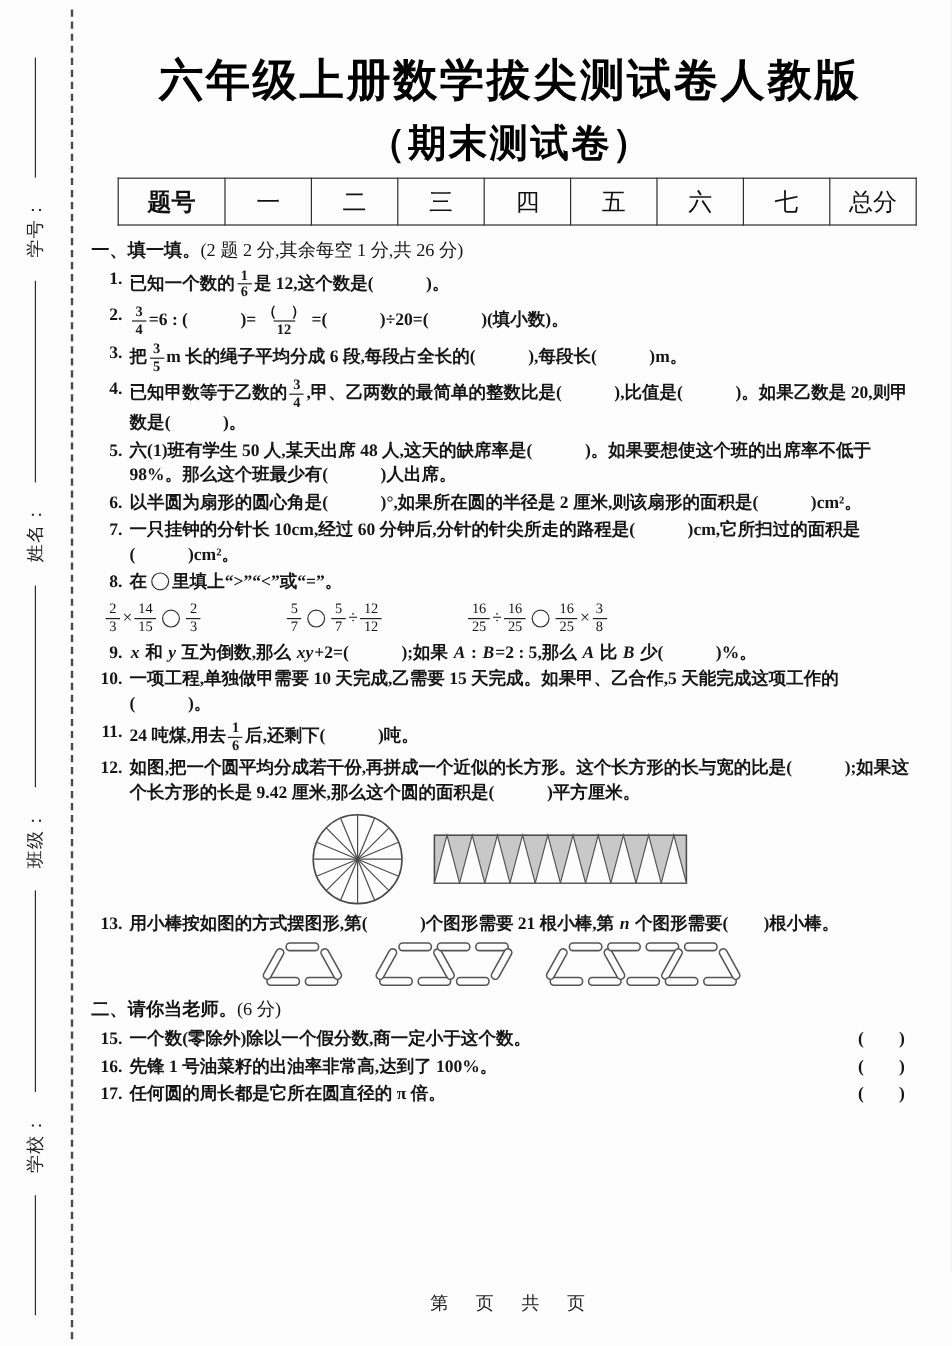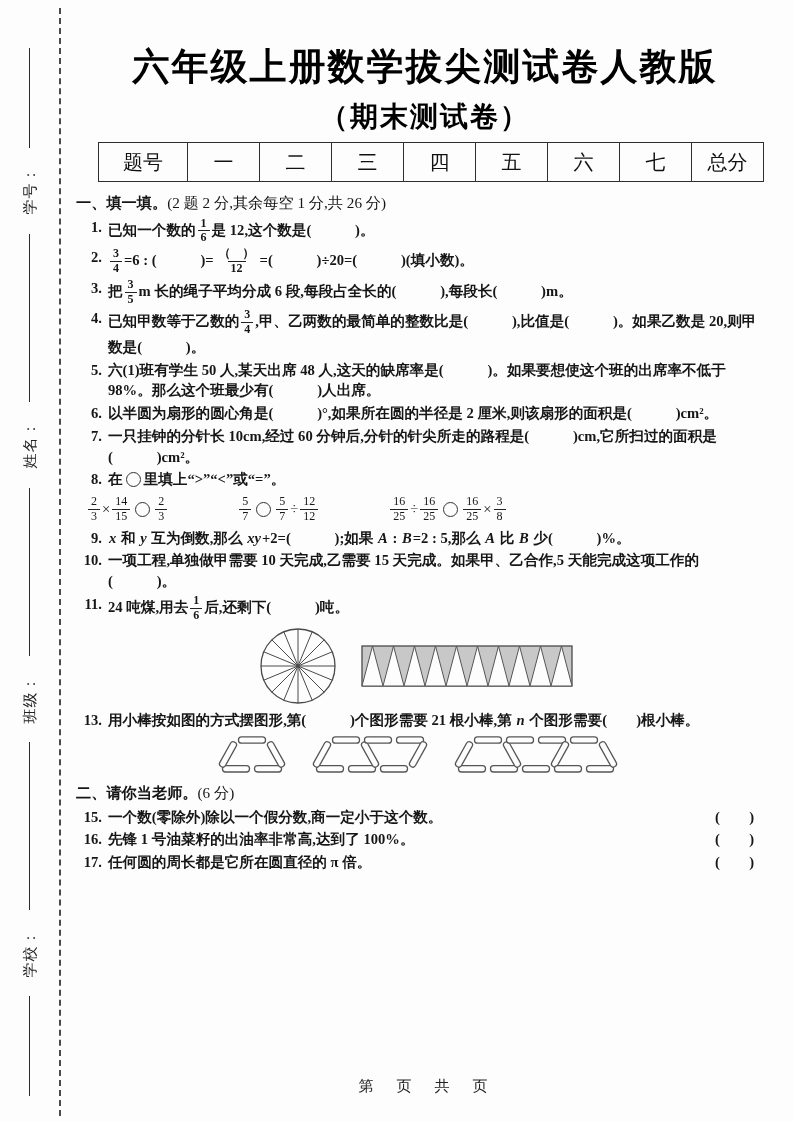--- a/index.html
+++ b/index.html
@@ -23,29 +23,29 @@
     transform:rotate(-90deg); white-space:nowrap; font-size:15px; letter-spacing:1px; color:#222;
   }
   
   .main { position:absolute; left:72px; top:16px; width:706px; }
   .title {
     margin-top:26px; text-align:center; font-family:"Liberation Sans", sans-serif;
     font-weight:900; font-size:37px; letter-spacing:2px; color:#000;
   }
   .subtitle {
     margin-top:6px; text-align:center; font-family:"Liberation Sans", sans-serif;
-    font-weight:900; font-size:28px; letter-spacing:2px; color:#000;
+    font-weight:900; font-size:32px; letter-spacing:2px; color:#000;
   }
   .meta { margin-top:10px; text-align:right; padding-right:10px; font-size:16px; font-family:"Liberation Sans", sans-serif; color:#000; }
   table.score-table { border-collapse:collapse; margin:6px 0 10px 26px; table-layout:fixed; }
   table.score-table td {
     border:1.4px solid #2e2e2e; height:39px; text-align:center; vertical-align:middle;
     font-size:20px; color:#111; width:72px;
   }
-  table.score-table td.lbl { width:89px; font-weight:normal; }
+  table.score-table td.lbl { width:89px; font-weight:bold; }
   
   .content { margin:4px 0 0 4px; width:684px; font-size:14.6px; line-height:1.42; color:#161616; }
   .sec-h { margin:5px 0 3px 0; font-size:15.2px; }
   .sec-h b { font-weight:bold; }
   .q { display:flex; margin:1px 0 2px 0; }
   .q-num { flex:0 0 32px; text-align:right; padding-right:6px; font-weight:bold; }
   .q-body { flex:1 1 auto;font-weight:bold; }
   .q-body.tf { display:flex; justify-content:space-between; }
   .q-body.tf .tail { padding-right:6px; white-space:nowrap; }
   .frac {
@@ -221,20 +221,24 @@
         <div class="q">
           <div class="q-num">10.</div>
           <div class="q-body"><span>一项工程,单独做甲需要 10 天完成,乙需要 15 天完成。如果甲、乙合作,5 天能完成这项工作的(　　　)。</span></div>
         </div>
         <div class="q">
           <div class="q-num">11.</div>
           <div class="q-body"><span>24 吨煤,用去</span><span class="frac">
               <span class="num">1</span>
               <span class="den">6</span>
             </span><span>后,还剩下(　　　)吨。</span></div>
+        </div>
+        <div class="q">
+          <div class="q-num">12.</div>
+          <div class="q-body"><span>如图,把一个圆平均分成若干份,再拼成一个近似的长方形。这个长方形的长与宽的比是(　　　);如果这个长方形的长是 9.42 厘米,那么这个圆的面积是(　　　)平方厘米。</span></div>
         </div>
         <div class="fig">
           <svg width="340" height="80" viewBox="0 0 340 80">
             <circle cx="50" cy="40" r="37" fill="none" stroke="#4a4a4a" stroke-width="1.3"></circle>
             <line x1="87" y1="40" x2="13" y2="40" stroke="#4a4a4a" stroke-width="1"></line>
             <line x1="84.1835427029176" y1="54.15928699750832" x2="15.816457297082394" y2="25.84071300249168" stroke="#4a4a4a" stroke-width="1"></line>
             <line x1="76.16295090390226" y1="66.16295090390226" x2="23.83704909609774" y2="13.837049096097743" stroke="#4a4a4a" stroke-width="1"></line>
             <line x1="64.15928699750833" y1="74.1835427029176" x2="35.840713002491675" y2="5.816457297082394" stroke="#4a4a4a" stroke-width="1"></line>
             <line x1="50" y1="77" x2="50" y2="3" stroke="#4a4a4a" stroke-width="1"></line>
             <line x1="35.84071300249168" y1="74.1835427029176" x2="64.15928699750832" y2="5.816457297082394" stroke="#4a4a4a" stroke-width="1"></line>

